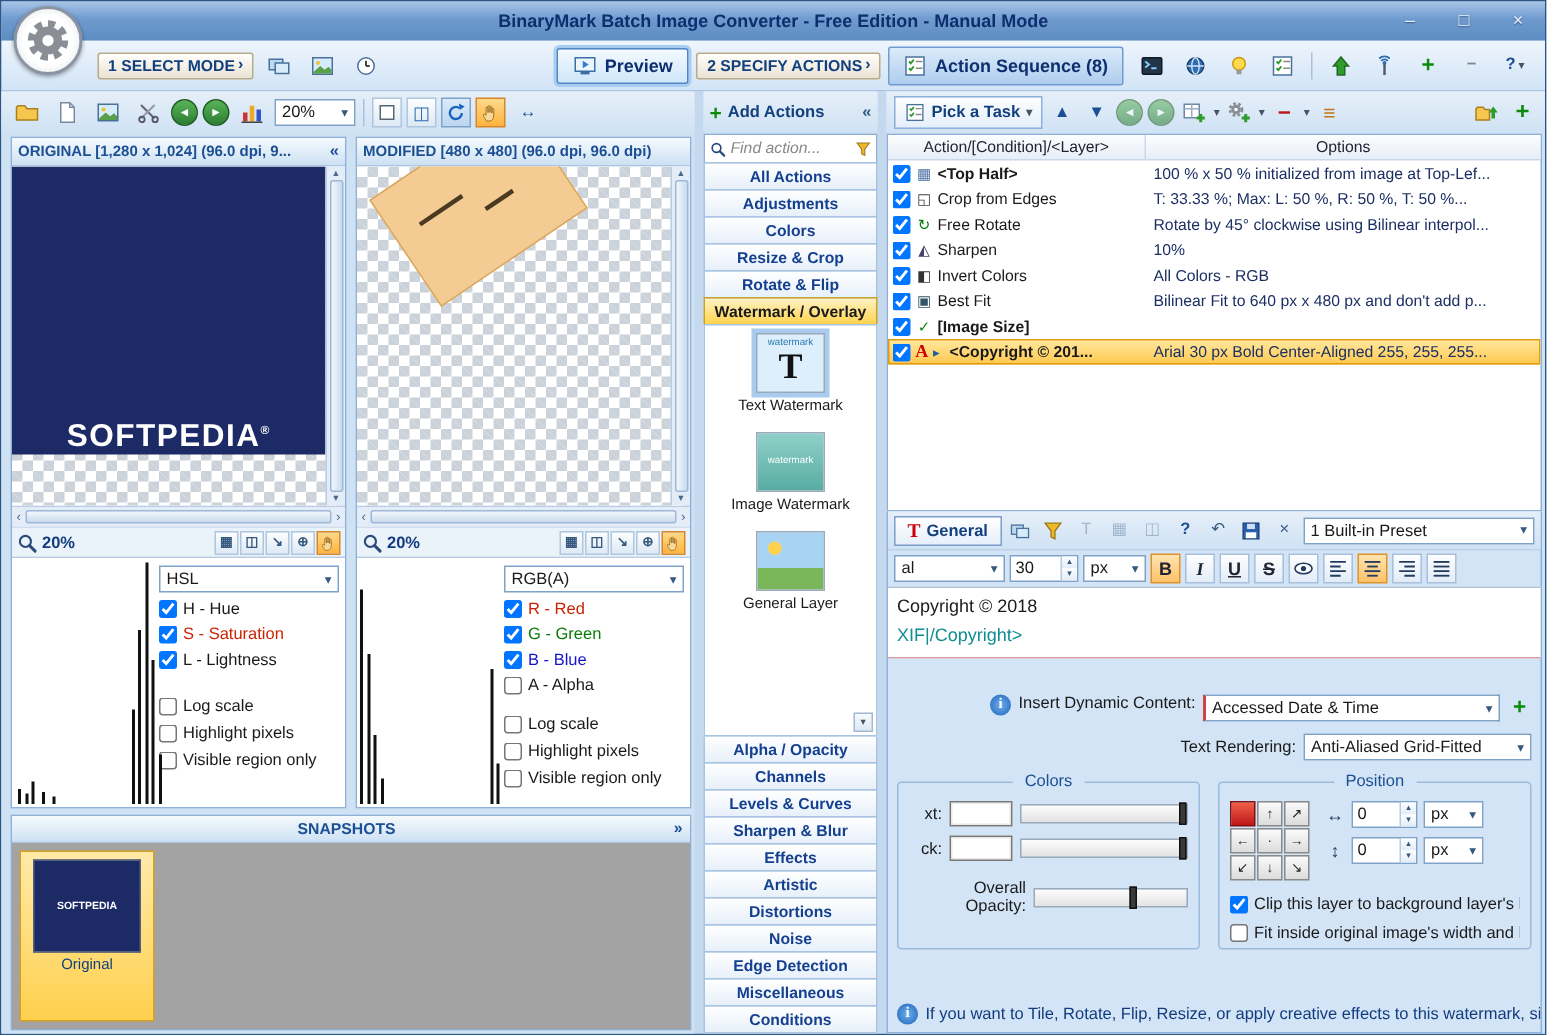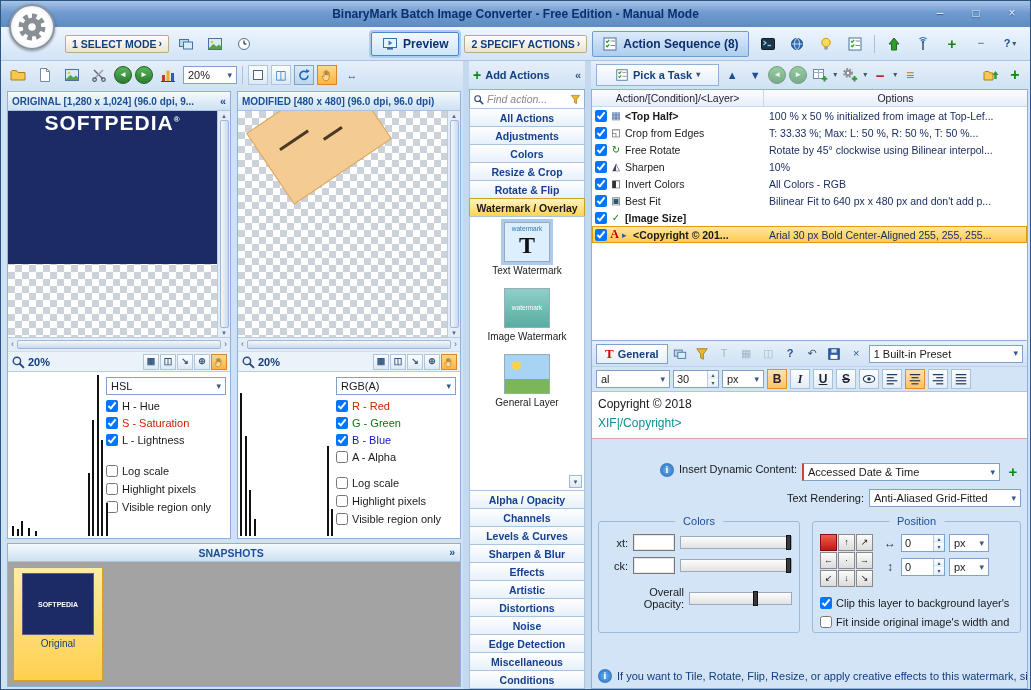--- a/index.html
+++ b/index.html
@@ -52,21 +52,21 @@
   .circle-btn.dim{opacity:.55}
 
   
   .panels{flex:none;display:flex;gap:6px;padding:2px 2px 0 6px;height:450px}
   .panel{flex:1;display:flex;flex-direction:column;border:1px solid #8fb0d8;background:#fff;min-width:0}
   .panel-head{height:19px;flex:none;display:flex;align-items:center;background:linear-gradient(#f5fafd,#cde1f3);border-bottom:1px solid #aac4e2;color:#1c4f93;font-weight:bold;font-size:10px;padding:0 4px;white-space:nowrap;overflow:hidden}
   .panel-head .g-collapse{margin-left:auto;font-size:11px}
   .checker{background-color:#fff;background-image:linear-gradient(45deg,#ccd2d9 25%,transparent 25%,transparent 75%,#ccd2d9 75%),linear-gradient(45deg,#ccd2d9 25%,transparent 25%,transparent 75%,#ccd2d9 75%);background-size:14px 14px;background-position:0 0,7px 7px}
   .checker-sm{background-color:#fff;background-image:linear-gradient(45deg,#c8c8c8 25%,transparent 25%,transparent 75%,#c8c8c8 75%),linear-gradient(45deg,#c8c8c8 25%,transparent 25%,transparent 75%,#c8c8c8 75%);background-size:8px 8px;background-position:0 0,4px 4px}
   .preview{position:relative;height:226px;flex:none;overflow:hidden}
-  .orig-img{position:absolute;left:0;top:0;right:13px;height:153px;background:#1c2b66;display:flex;align-items:flex-start;justify-content:center}
+  .orig-img{position:absolute;left:0;top:0;right:13px;height:192px;background:#1c2b66;display:flex;align-items:flex-end;justify-content:center}
   .softpedia{color:#fff;font-weight:bold;font-size:21px;letter-spacing:1px}
   .softpedia sup{font-size:8px}
   .rot-img{position:absolute;left:22px;top:-18px;width:118px;height:86px;background:#f4cb92;transform:rotate(-34deg);border:1px solid #d9a860}
   .rot-img::before,.rot-img::after{content:"";position:absolute;background:#4a3a22;height:3px}
   .rot-img::before{width:34px;left:18px;top:30px}
   .rot-img::after{width:22px;left:60px;top:46px}
   .vscroll{position:absolute;right:0;top:0;bottom:0;width:13px;background:#e3ecf7;border-left:1px solid #b8cce4;display:flex;flex-direction:column;align-items:center;padding:1px 0;color:#4a6a8c;font-size:7px}
   .vthumb{width:9px;flex:1;margin:1px 0;background:linear-gradient(90deg,#f4f8fc,#c9daee);border:1px solid #9db8d8;border-radius:2px}
   .hscroll{height:14px;flex:none;background:#e3ecf7;border-top:1px solid #b8cce4;display:flex;align-items:center;font-size:9px;color:#4a6a8c;padding:0 3px}
   .hthumb{flex:1;height:9px;background:linear-gradient(#f4f8fc,#c9daee);border:1px solid #9db8d8;border-radius:2px;margin:0 3px}
@@ -107,21 +107,21 @@
   .wm-T{font-family:"Liberation Serif",serif;font-size:24px;font-weight:bold;color:#111;line-height:1;margin-top:6px}
   .wm-icon-text{position:absolute;top:2px;left:0;right:0;text-align:center;font-size:6.5px;color:#2a7ab0}
   .wm-icon.image{background:linear-gradient(#8fd0c8,#58aca2)}
   .wm-icon.image .wm-icon-text{top:50%;transform:translateY(-58%);color:#fff}
   .wm-icon.layer{background:linear-gradient(#a8d4f4 62%,#7ab65a 62%)}
   .wm-icon.layer::before{content:"";position:absolute;left:7px;top:6px;width:9px;height:9px;border-radius:50%;background:#ffd24e}
   .wm-label{font-size:10px;color:#1a1a1a;margin-top:3px;white-space:nowrap}
   .wm-scroll{position:absolute;right:2px;bottom:2px;width:13px;height:13px;border:1px solid #a0b8d0;background:linear-gradient(#f8fbfe,#dce8f4);display:flex;align-items:center;justify-content:center;font-size:7px;color:#456}
 
   
-  .pick-task{display:flex;align-items:center;gap:4px;border:1px solid #8fb0d8;background:linear-gradient(#fdfeff,#e4eefa);height:22px;padding:0 18px;font-weight:bold;color:#12407e;white-space:nowrap}
+  .pick-task{display:flex;align-items:center;gap:4px;border:1px solid #8fb0d8;background:linear-gradient(#fdfeff,#e4eefa);height:22px;padding:0 6px;font-weight:bold;color:#12407e;white-space:nowrap}
   .tb2 .mini{width:20px;height:20px;display:flex;align-items:center;justify-content:center;flex:none}
   .blue-arrow{color:#1c4f93;font-size:11px;font-weight:bold}
   .tb2-right-end{margin-left:auto;display:flex;gap:4px;align-items:center}
   .seq-wrap{flex:none;height:252px;display:flex;flex-direction:column;border:1px solid #8fb0d8;background:#fff;margin-right:2px}
   .seq-head{display:grid;grid-template-columns:172px 1fr;height:17px;flex:none;background:linear-gradient(#fcfdfe,#e7eef7);border-bottom:1px solid #c9d8ea}
   .seq-head .hc{display:flex;align-items:center;justify-content:center;border-right:1px solid #c9d8ea;font-size:10.5px;color:#223;overflow:hidden;white-space:nowrap}
   .seq-rows{flex:1;overflow:hidden}
   .seq-row{display:grid;grid-template-columns:172px 1fr;height:17px;align-items:center}
   .seq-row.sel{background:linear-gradient(#ffe9a0,#ffc84e);box-shadow:0 0 0 1px #e09b10 inset}
   .name-cell{display:flex;align-items:center;gap:3px;padding-left:3px;overflow:hidden;white-space:nowrap}

